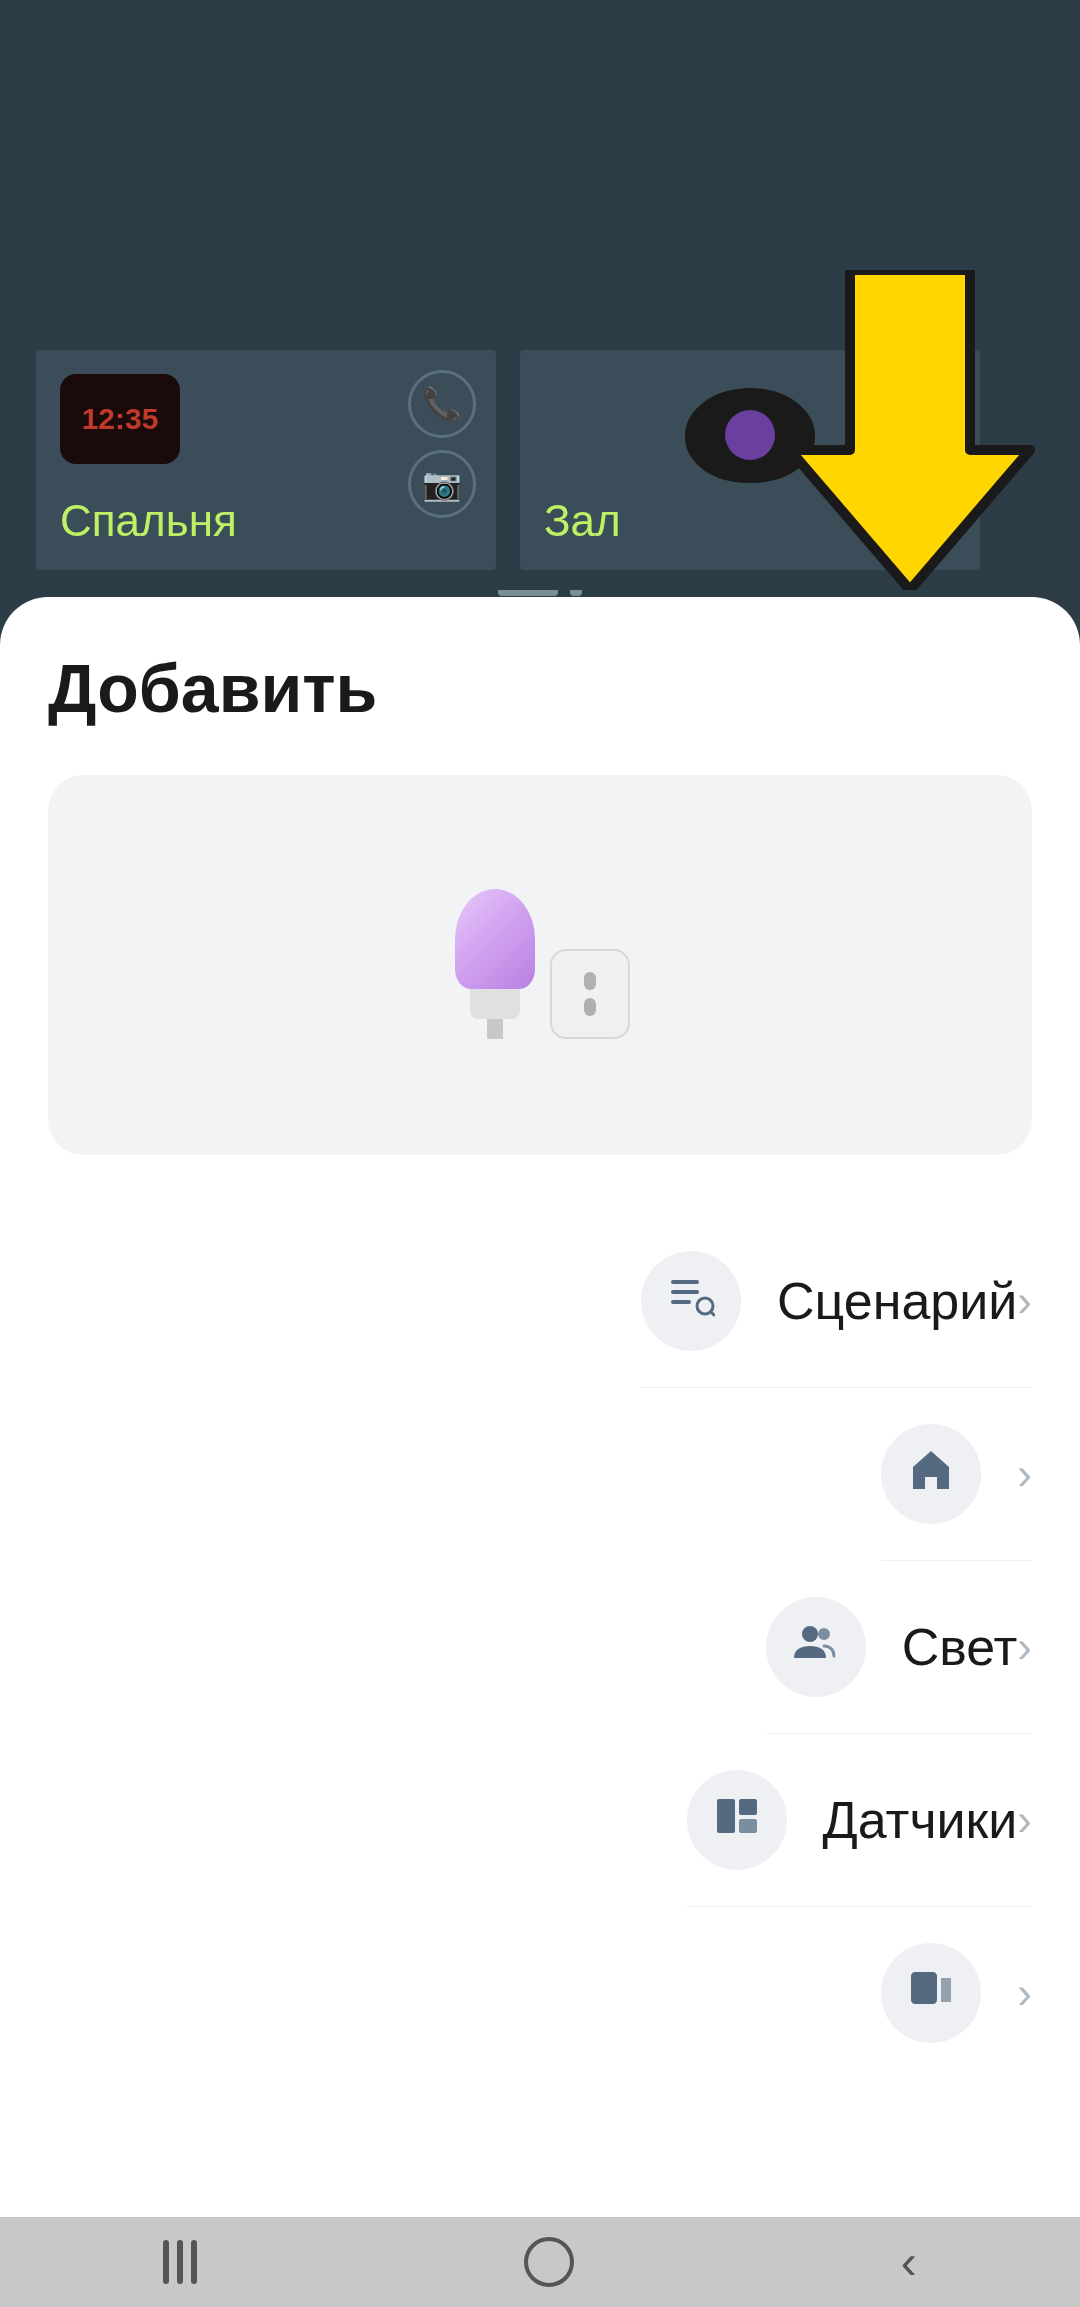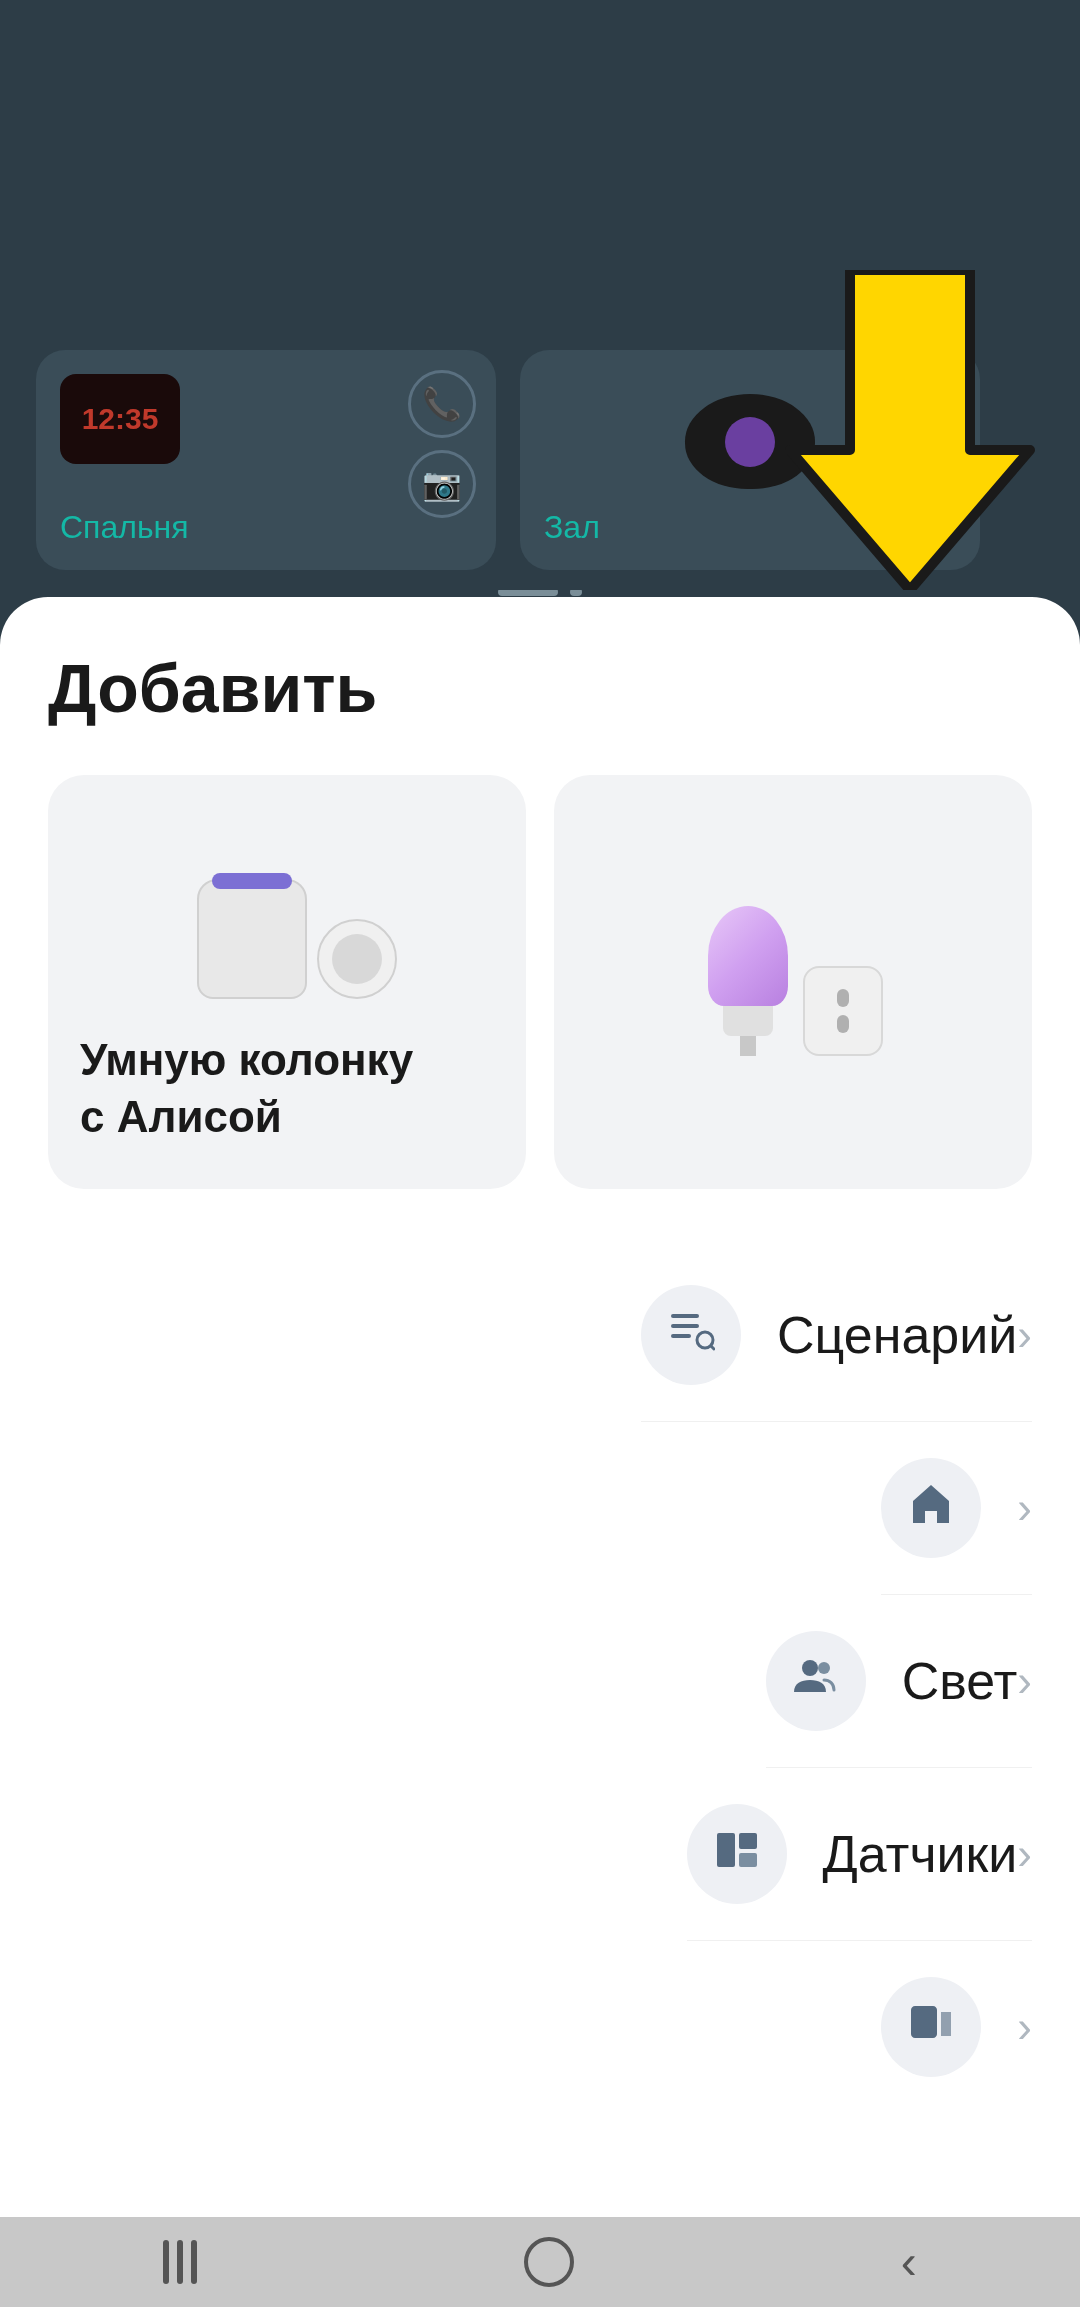--- a/index.html
+++ b/index.html
@@ -123,35 +123,35 @@
     
     .cards-row {
       display: flex;
       gap: 24px;
       padding: 36px 36px 0 36px;
       overflow: hidden;
     }
 
     .device-card {
       background: #3a4d58;
-      border-radius: 29px;
+      border-radius: 4px;
       width: 460px;
       height: 220px;
       flex-shrink: 0;
       padding: 24px;
       display: flex;
       flex-direction: column;
       justify-content: space-between;
       position: relative;
       overflow: hidden;
     }
 
     .card-label {
-      font-size: 32px;
-      color: #14b8a6;
+      font-size: 44px;
+      color: #bef264;
       font-weight: 500;
     }
 
     .card-icon-top {
       position: absolute;
       top: 20px;
       right: 20px;
       display: flex;
       flex-direction: column;
       gap: 12px;
@@ -561,33 +561,20 @@
   <div class="scroll-dot active"></div>
   <div class="scroll-dot inactive"></div>
 </div>
 
 <div class="bottom-sheet">
 
   <div class="sheet-title">Добавить</div>
 
   <div class="add-cards">
 
-    <div class="add-card">
-      <div class="add-card-image">
-        <div class="speaker-illus">
-          <div class="speaker-main">
-            <div class="speaker-top-light"></div>
-          </div>
-          <div class="speaker-small">
-            <div class="speaker-small-ring"></div>
-          </div>
-        </div>
-      </div>
-      <div class="add-card-label">Умную колонку<br>с Алисой</div>
-    </div>
 
     <div class="add-card">
       <div class="add-card-image">
         <div class="device-illus">
           <div class="bulb-illus">
             <div class="bulb-head"></div>
             <div class="bulb-base"></div>
             <div class="bulb-pin"></div>
           </div>
           <div class="plug-illus">

